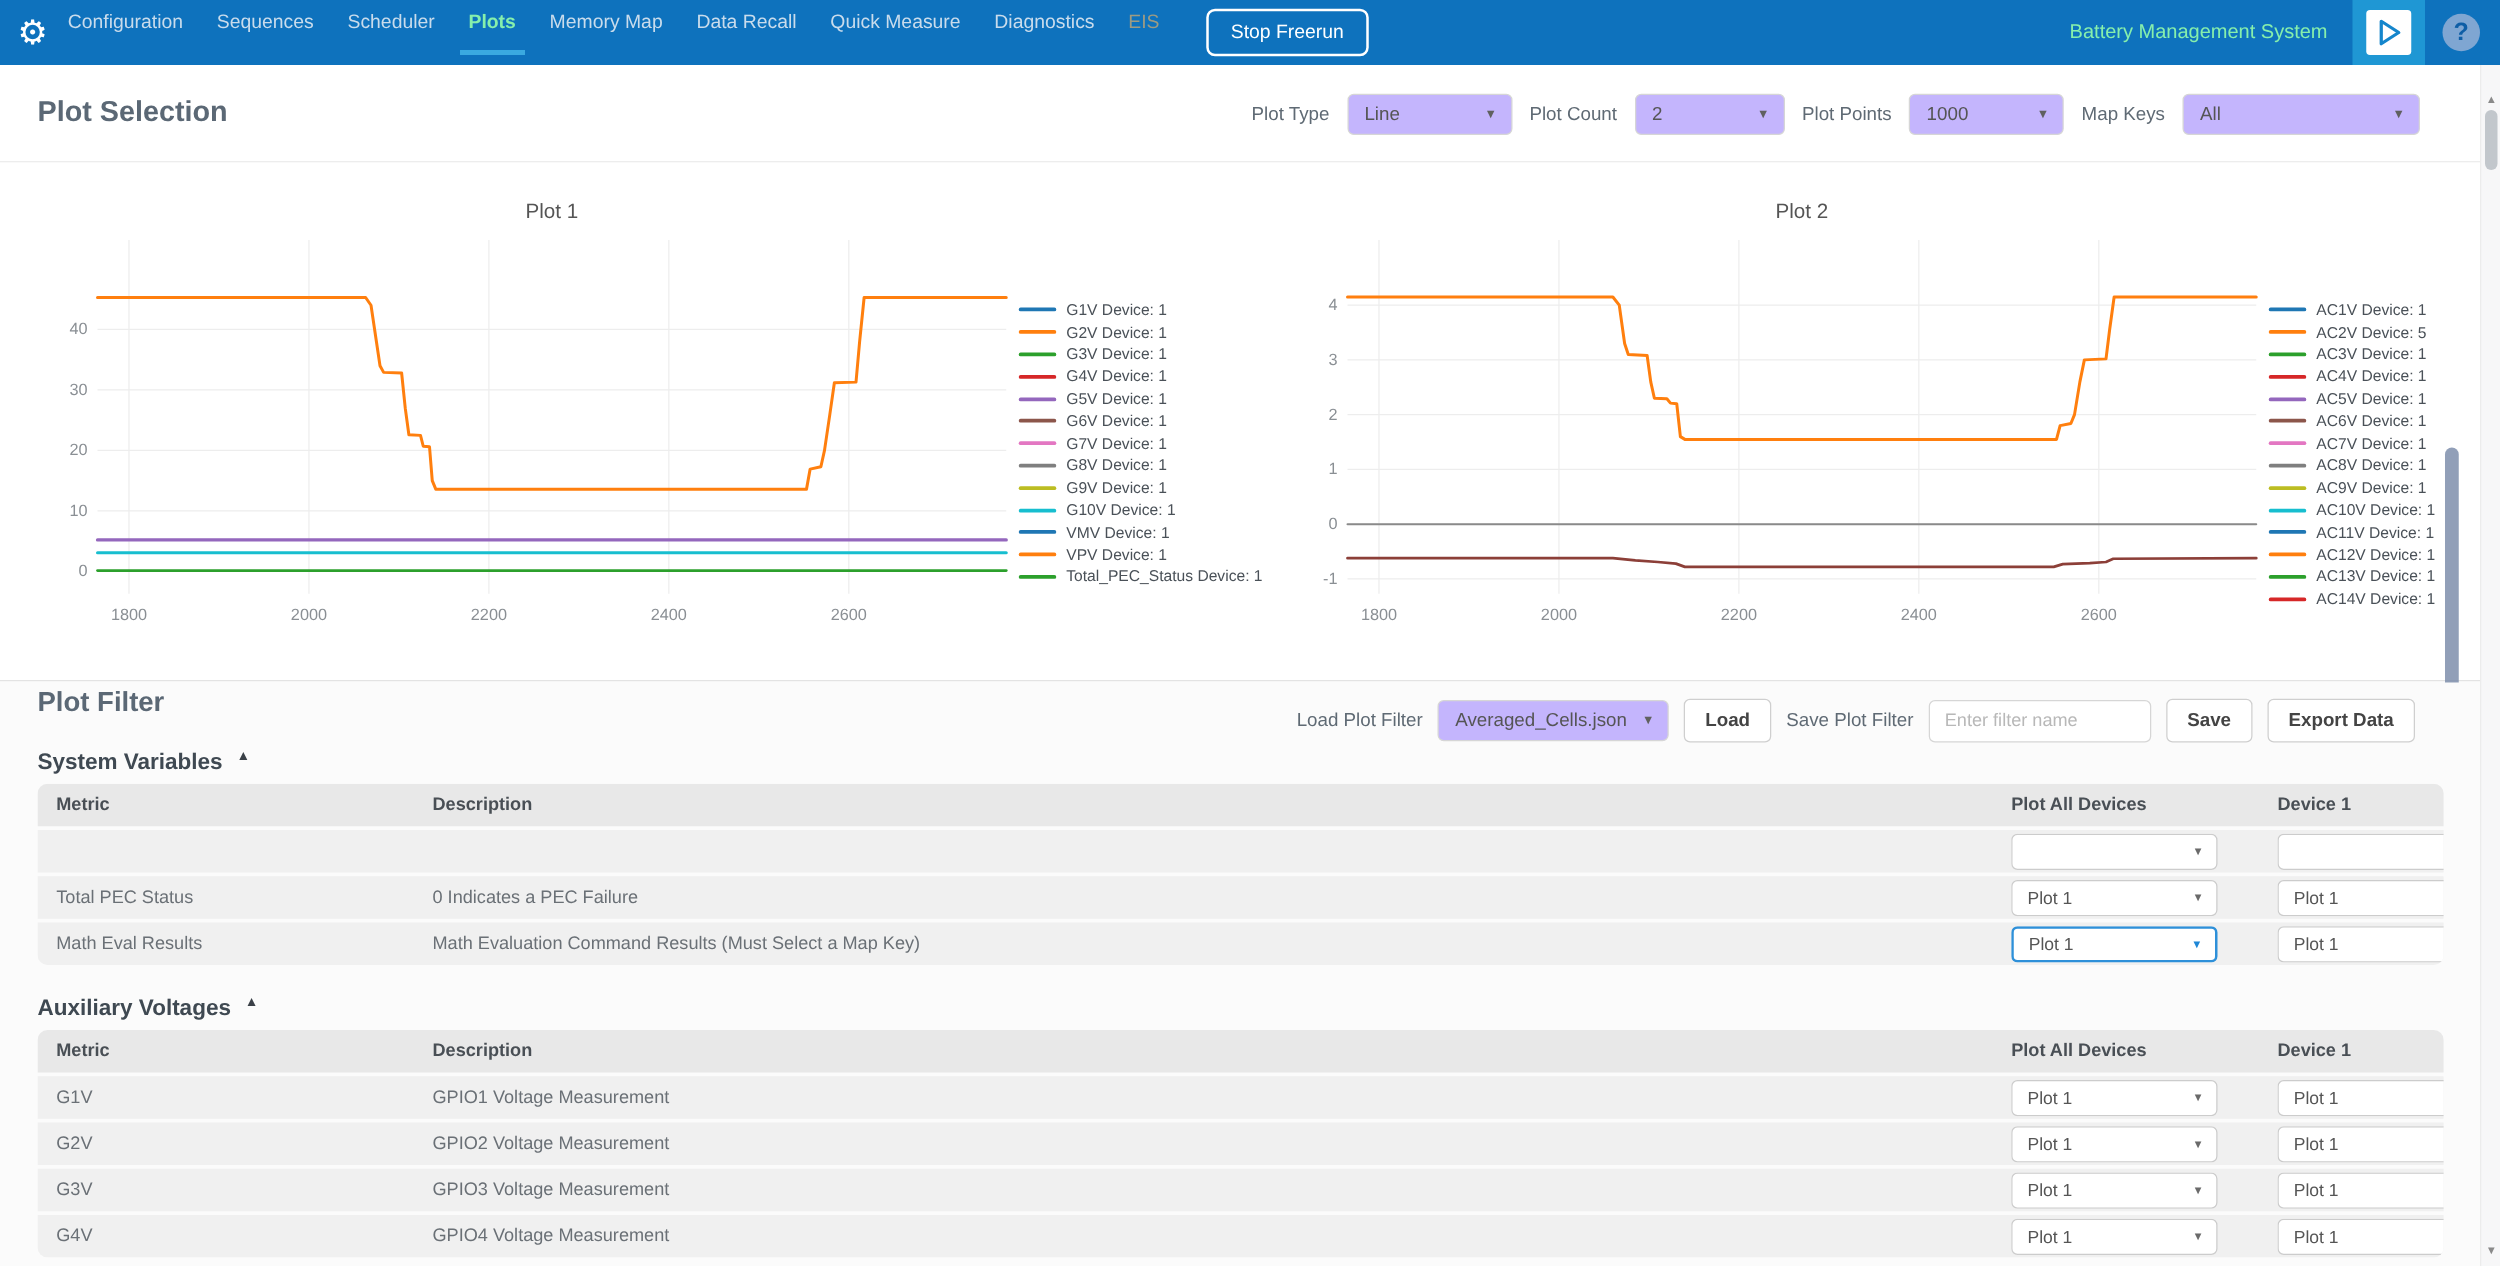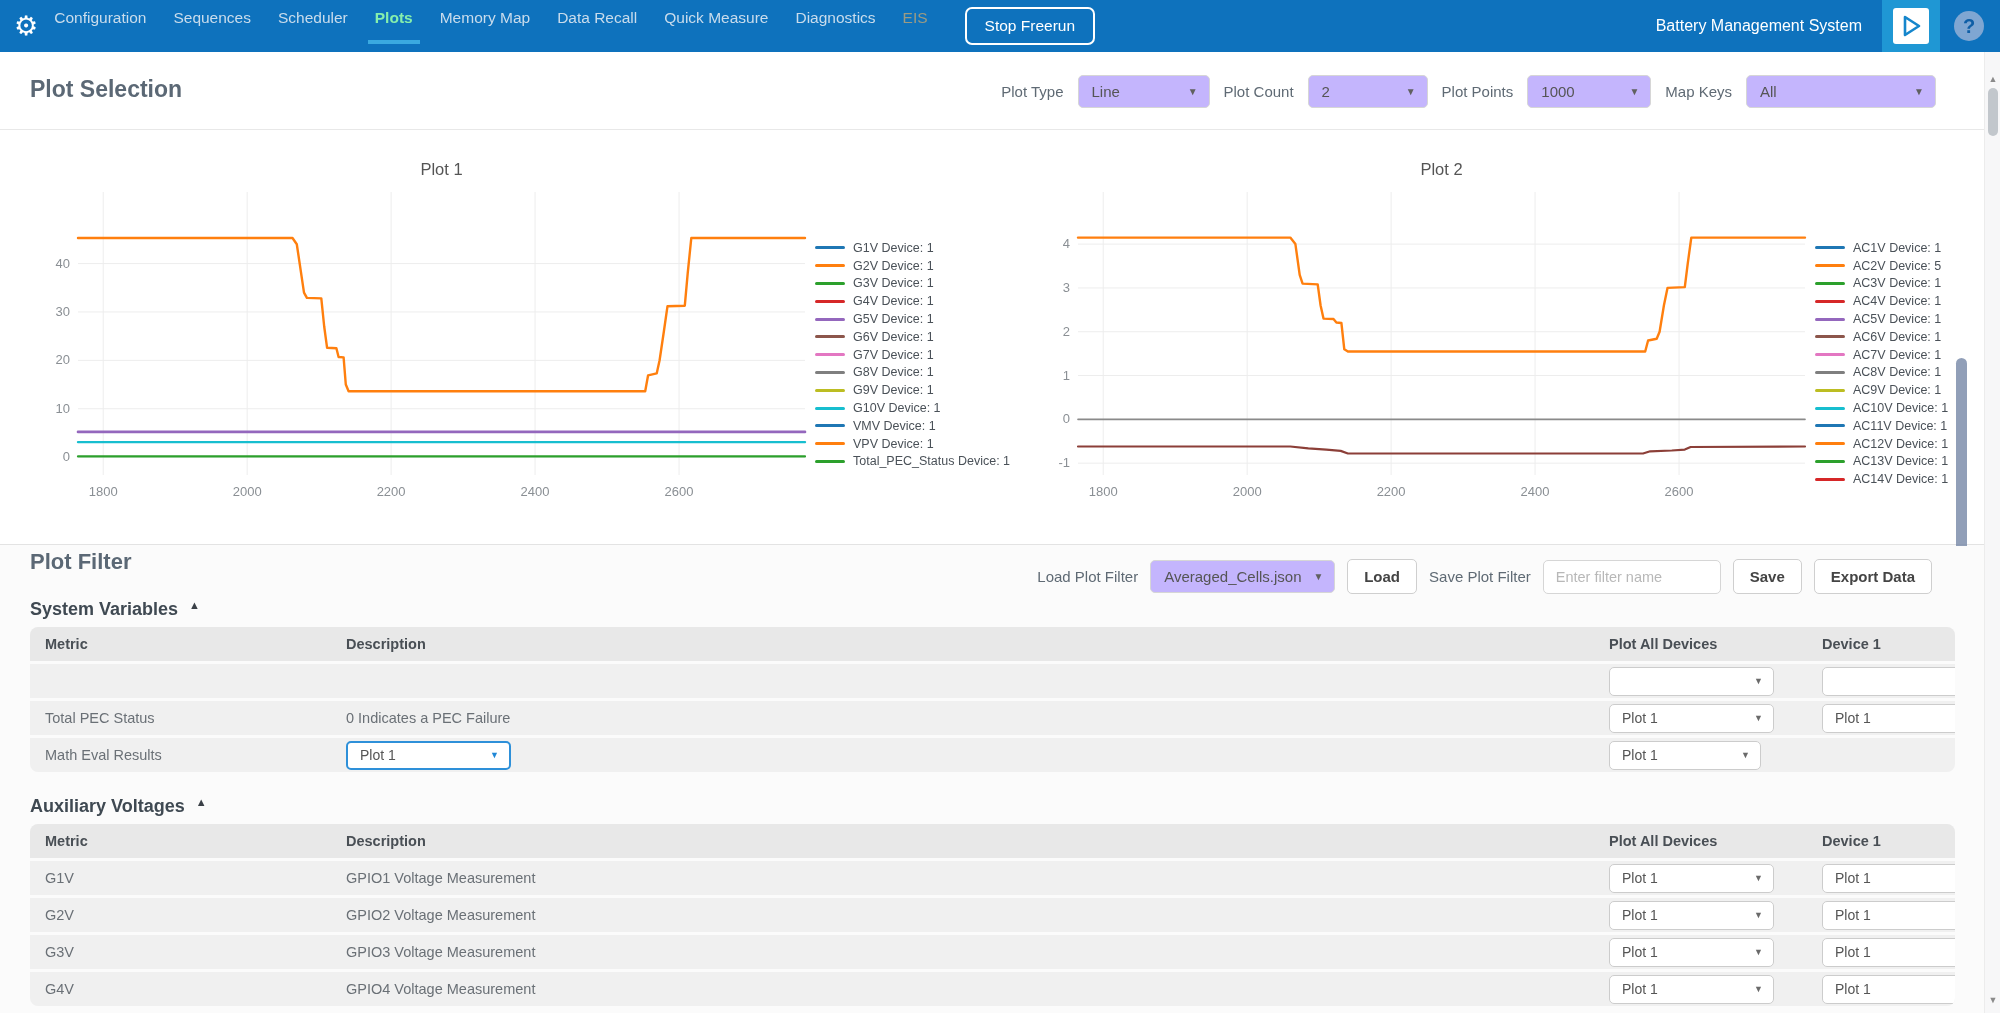--- a/index.html
+++ b/index.html
@@ -8,21 +8,21 @@
 
   
   .navbar { position:absolute; top:0; left:0; width:2000px; height:52px; background:#0e72bd; display:flex; align-items:center; z-index:10; }
   .gear { color:#fff; font-size:27px; margin:0 16px 0 14px; line-height:52px; cursor:pointer; }
   .nav-items { display:flex; height:68px; }
   .nav-item { position:relative; color:#c9dcec; font-size:15.5px; margin-right:27px; height:52px; line-height:52px; cursor:pointer; white-space:nowrap; }
   .nav-item.active { color:#86efac; font-weight:bold; }
   .nav-item.active::after { content:""; position:absolute; left:-7px; right:-7px; bottom:0; height:4px; background:#3aa9e0; }
   .nav-item.disabled { color:#9c9b83; }
   .stop-btn { margin-left:10px; border:2px solid #fff; color:#fff; background:transparent; border-radius:7px; font-weight:normal; font-size:15.5px; padding:8px 18px; font-family:inherit; cursor:pointer; }
-  .brand { margin-left:auto; color:#ffffff; font-size:16px; white-space:nowrap; }
+  .brand { margin-left:auto; color:#86efac; font-size:16px; white-space:nowrap; }
   .play-tile { width:58px; height:52px; background:#1f97d4; display:flex; align-items:center; justify-content:center; margin-left:20px; cursor:pointer; }
   .play-box { width:36px; height:36px; background:#fff; border-radius:3px; display:flex; align-items:center; justify-content:center; }
   .help-circle { width:30px; height:30px; border-radius:50%; background:#7fa6d2; color:#0e5ea6; font-weight:bold; font-size:20px; display:flex; align-items:center; justify-content:center; margin:0 16px 0 14px; cursor:pointer; }
 
   
   .ps-header { position:absolute; top:52px; left:0; width:1984px; height:78px; background:#fff; border-bottom:1px solid #e8e8e8; }
   .ps-title { position:absolute; left:30px; top:24px; font-size:23px; font-weight:bold; color:#5b6875; }
   .ps-controls { position:absolute; right:48px; top:23px; display:flex; align-items:center; gap:14px; }
   .ctl-label { color:#5f6a74; font-size:15px; white-space:nowrap; }
   .sel { height:33px; background:#c4b5fd; border:1px solid #d6d6d6; border-radius:5px; display:flex; align-items:center; justify-content:space-between; padding:0 11px 0 13px; color:#555; font-size:15px; cursor:pointer; }
@@ -354,20 +354,21 @@
             </div>
             <div class="cell">
               <div class="cellsel dev">
                 <span>Plot 1</span>
                 <span class="arr">▼</span>
               </div>
             </div>
           </div>
           <div class="tr">
             <div class="cell">Math Eval Results</div>
+            <div class="cell">Math Evaluation Command Results (Must Select a Map Key)</div>
             <div class="cell">
               <div class="cellsel focused">
                 <span>Plot 1</span>
                 <span class="arr">▼</span>
               </div>
             </div>
             <div class="cell">
               <div class="cellsel dev">
                 <span>Plot 1</span>
                 <span class="arr">▼</span>

